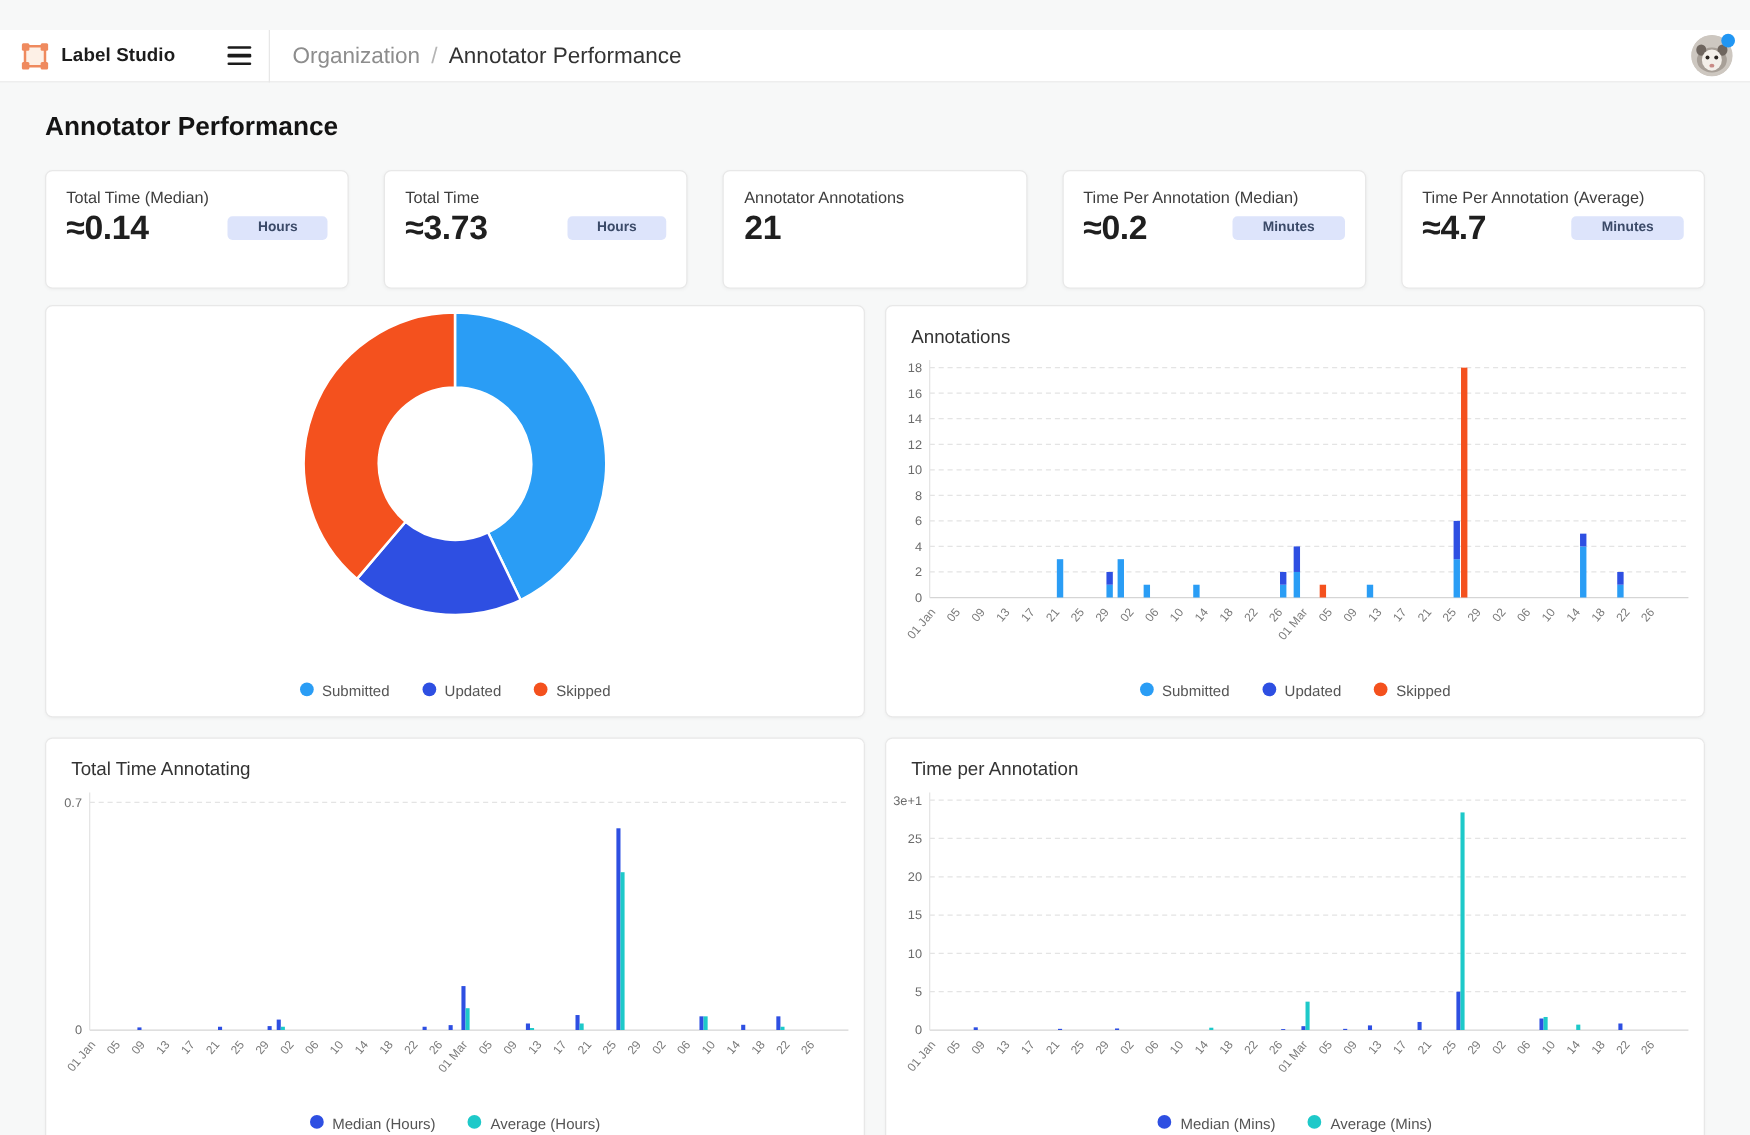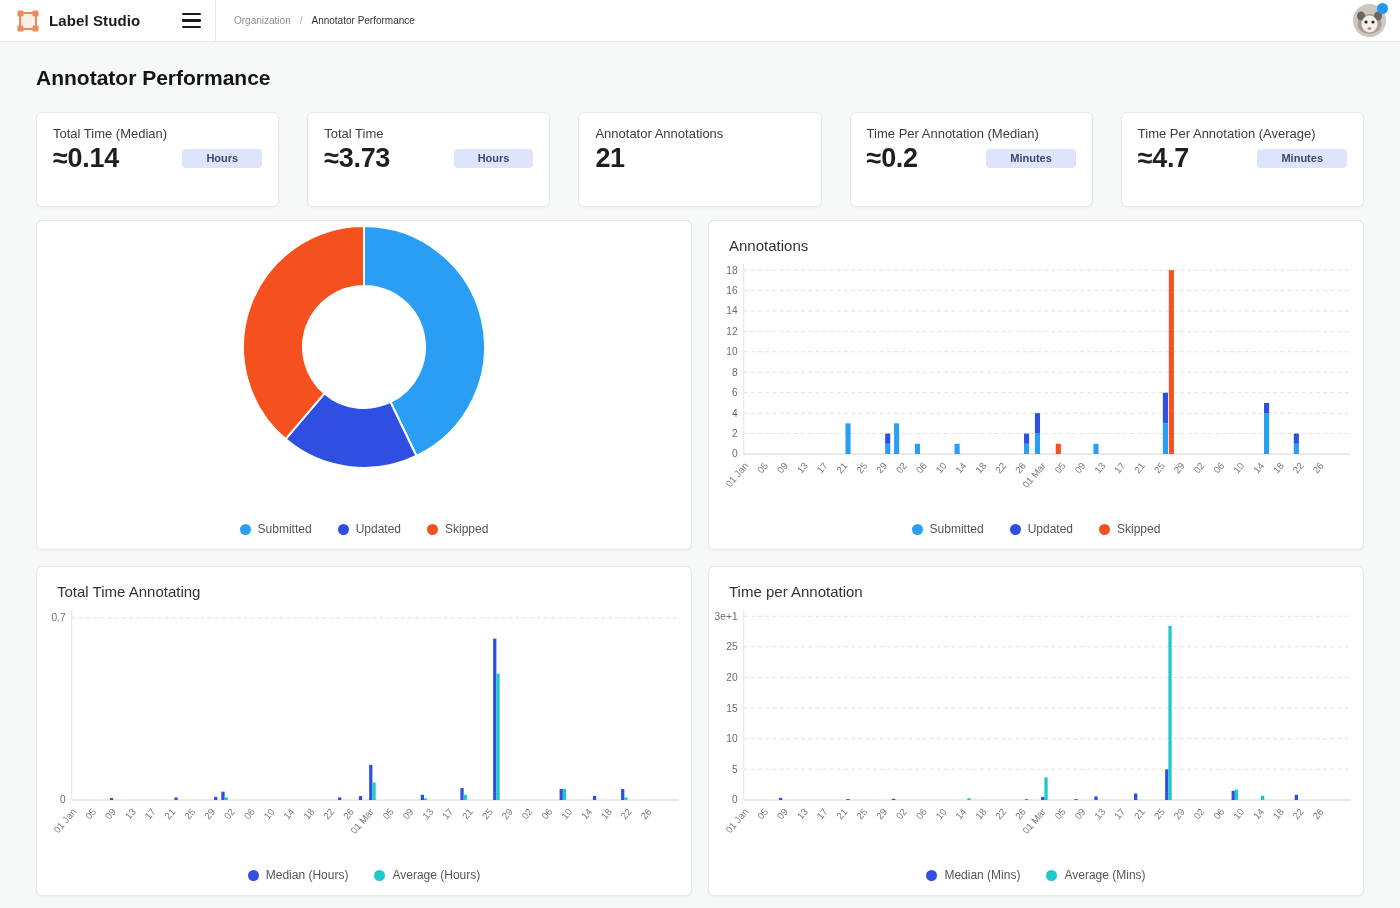--- a/index.html
+++ b/index.html
@@ -6,29 +6,29 @@
   html,body { width:1400px; height:908px; }
   body {
     font-family:"Liberation Sans", sans-serif;
     background:#f7f8f8;
     color:#262626;
     overflow:hidden;
   }
   
   .topbar {
     height:42px; background:#fff; border-bottom:1px solid #e9e9e9;
-    display:flex; align-items:center;
+    display:flex; align-items:center;margin-top:24px;
   }
   .tb-left { display:flex; align-items:center; gap:0; padding-left:16px; width:215px; }
   .logo-link { display:flex; align-items:center; gap:9px; text-decoration:none; color:#1c1c1c; cursor:pointer; }
   .app-name { font-size:15px; font-weight:700; letter-spacing:.1px; }
   .hamburger { margin-left:38px; background:none; border:none; cursor:pointer; display:flex; flex-direction:column; gap:4px; padding:4px; }
   .hamburger span { display:block; width:19px; height:2.5px; background:#1b1b1b; border-radius:1px; }
   .tb-divider { width:1px; height:42px; background:#e7e7e7; }
-  .breadcrumb { display:flex; align-items:center; gap:9px; padding-left:18px; font-size:10px; flex:1; }
+  .breadcrumb { display:flex; align-items:center; gap:9px; padding-left:18px; font-size:18px; flex:1; }
   .bc-parent { color:#8d8d8d; text-decoration:none; cursor:pointer; }
   .bc-sep { color:#b5b5b5; }
   .bc-current { color:#333; }
   .tb-right { padding-right:14px; }
   .avatar { position:relative; width:33px; height:33px; border-radius:50%; background:#cfc9c2; cursor:pointer; }
   .avatar svg { display:block; border-radius:50%; }
   .status-dot { position:absolute; top:-1px; right:-2px; width:11px; height:11px; border-radius:50%; background:#2196f3; }
   
   .page { padding:0 36px; }
   h1.page-title { font-size:21px; font-weight:700; color:#141414; margin:24px 0 22px 0; }
@@ -48,21 +48,21 @@
   
   .charts-grid { display:grid; grid-template-columns:1fr 1fr; gap:16px; margin-top:13px; }
   .chart-card {
     height:330px; background:#fff; border:1px solid #e8e8e8; border-radius:6px;
     box-shadow:0 1px 3px rgba(0,0,0,.04); display:flex; flex-direction:column; overflow:hidden;
   }
   .chart-title { font-size:15px; font-weight:500; color:#333; padding:16px 20px 2px 20px; }
   .chart-body { flex:1; position:relative; }
   .chart-body svg { display:block; width:100%; }
   .legend { display:flex; justify-content:center; align-items:center; gap:26px; margin:auto 0 13px 0; }
-  .legend-item { display:flex; align-items:center; gap:7px; font-size:12px; color:#555; cursor:pointer; }
+  .legend-item { display:flex; align-items:flex-start; gap:7px; font-size:12px; color:#555; cursor:pointer; }
   .legend-dot { width:11px; height:11px; border-radius:50%; }
 </style>
 </head>
 <body>
 
 <header class="topbar">
   <div class="tb-left">
     <a class="logo-link">
       <span style="display:flex;">
         <svg width="24" height="24" viewBox="0 0 24 24">

